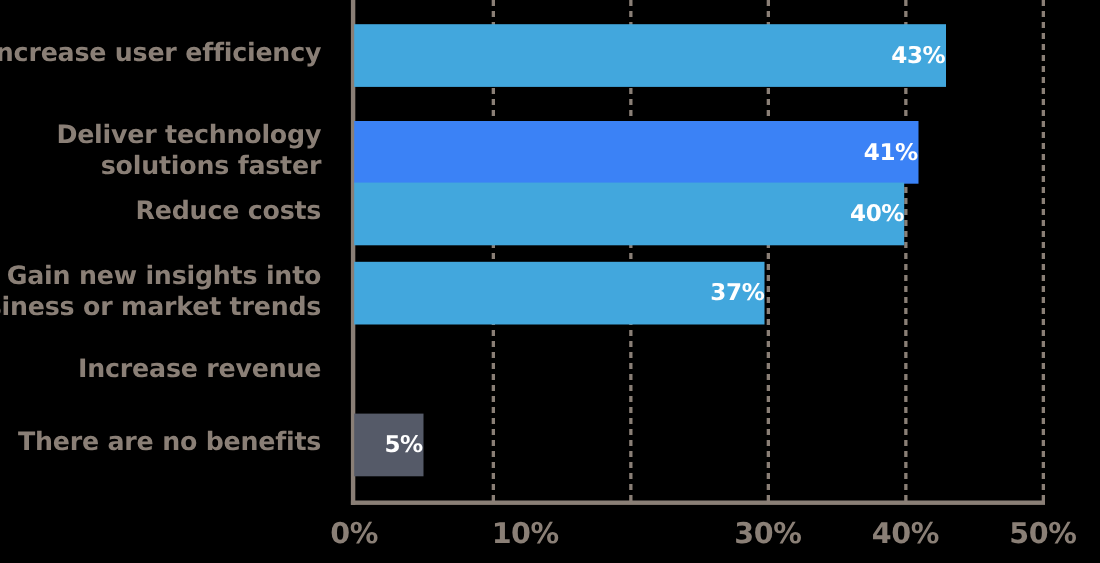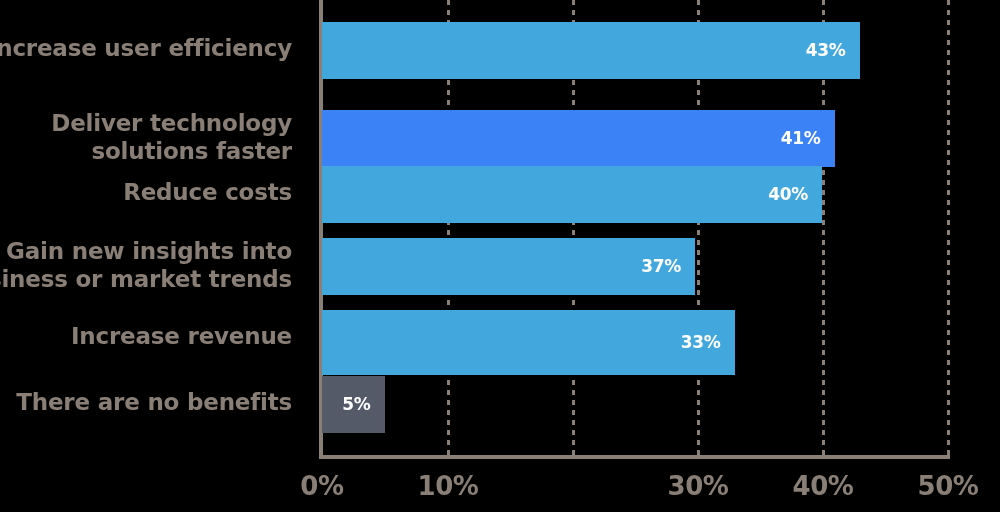--- a/index.html
+++ b/index.html
@@ -80,23 +80,22 @@
     position: absolute;
     left: 322px;
     height: 100%;
     display: flex;
     align-items: center;
     justify-content: flex-end;
   }
 
   .bar-value {
     color: #ffffff;
-    font-size: 17px;
+    font-size: 21px;
     font-weight: 700;
-    padding-right: 14px;
     letter-spacing: -0.3px;
     line-height: 1;
   }
 
   
   .tick-label {
     position: absolute;
     top: 471px;
     width: 120px;
     margin-left: -60px;
@@ -146,31 +145,28 @@
   <div class="row" style="top:238px;height:57px;">
     <div class="cat-label" style="top:-1px;">Gain new insights into
 business or market trends</div>
     <div class="bar" style="width: 373px; background: rgb(66, 167, 221);">
       <span class="bar-value">37%</span>
     </div>
   </div>
 
   <div class="row" style="top:310px;height:65px;">
     <div class="cat-label" style="top:12px;">Increase revenue</div>
-    <div class="bar" style="width: 412.5px; background: rgb(66, 167, 221);">
-      <span class="bar-value">33%</span>
-    </div>
   </div>
 
   <div class="row" style="top:376px;height:57px;">
     <div class="cat-label" style="top:12px;">There are no benefits</div>
     <div class="bar" style="width: 62.5px; background: rgb(85, 90, 104);">
       <span class="bar-value">5%</span>
     </div>
   </div>
 
   <div class="tick-label" style="left:322px;">0%</div>
-  <div class="tick-label" style="left:448px;">10%</div>
+  <div class="tick-label" style="left:448px;text-align:right;">10%</div>
   <div class="tick-label" style="left:698px;">30%</div>
   <div class="tick-label" style="left:823px;">40%</div>
   <div class="tick-label" style="left:948px;">50%</div>
 
 </div>
 
 </body></html>

